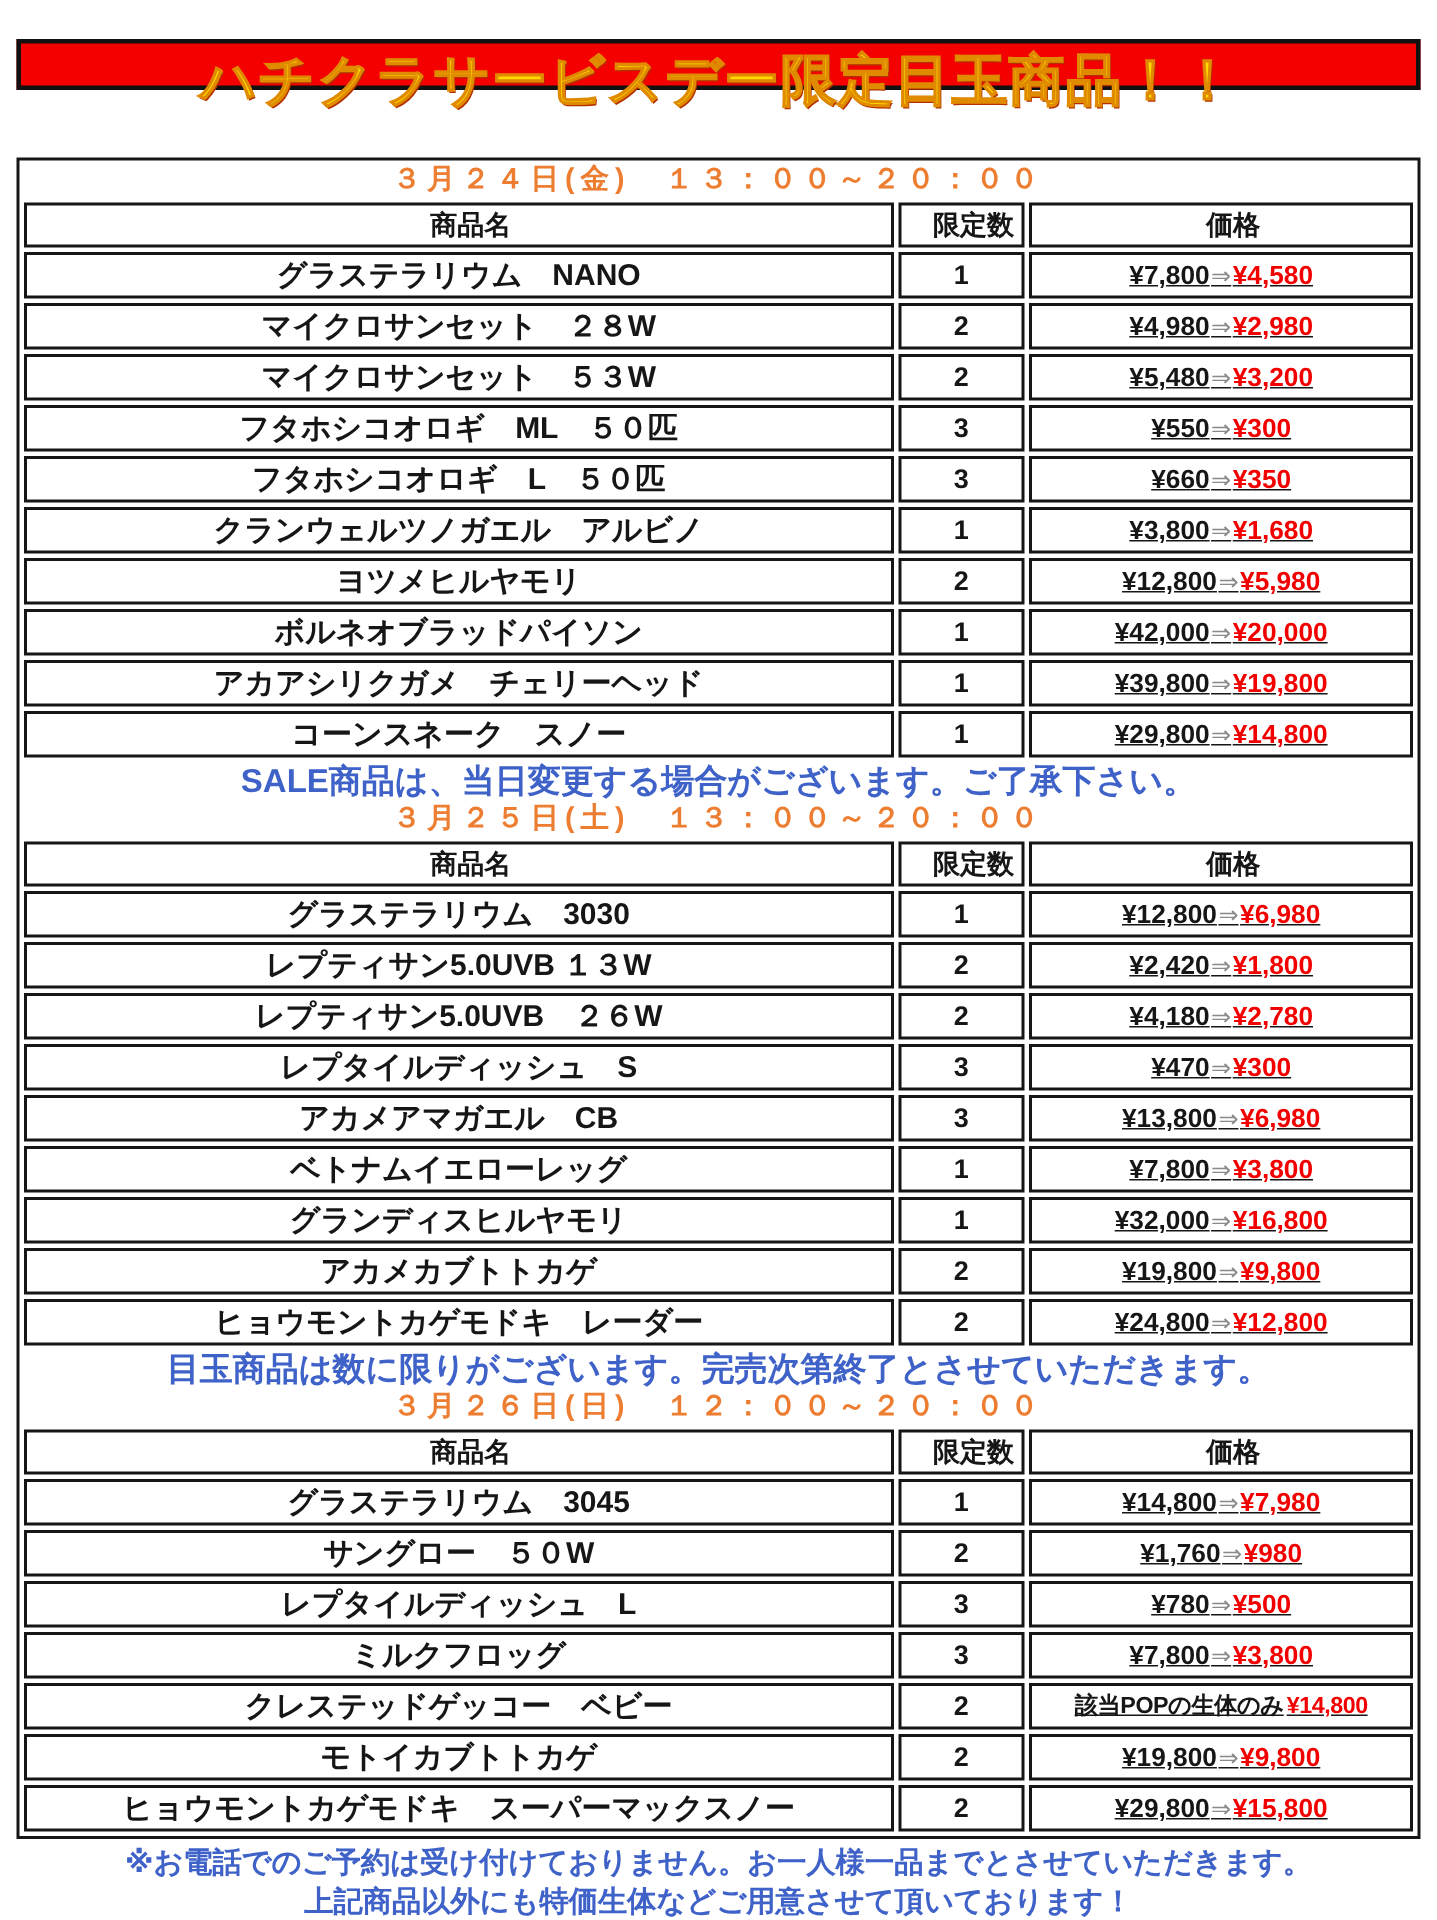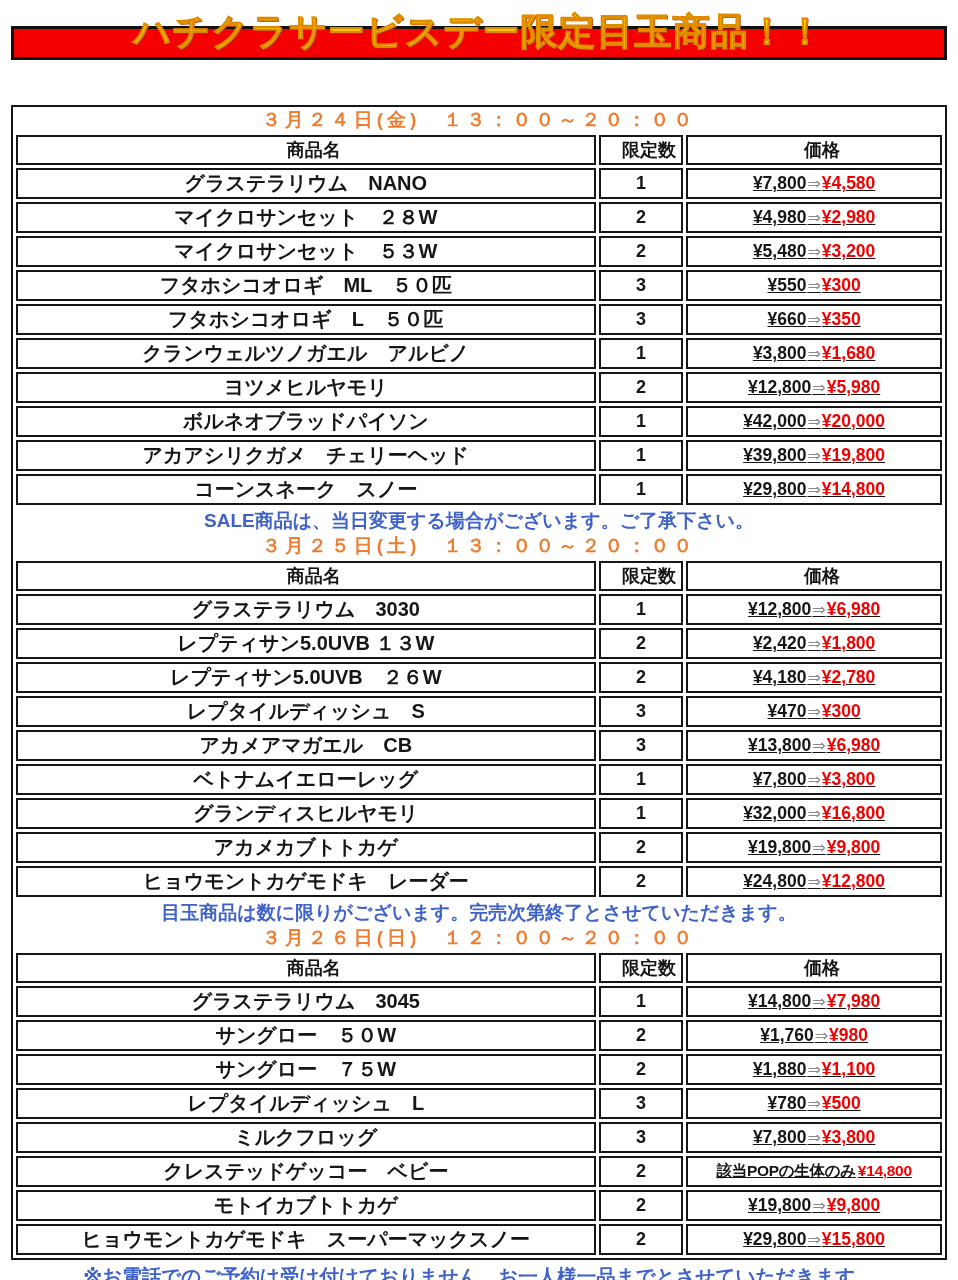--- a/index.html
+++ b/index.html
@@ -18,21 +18,21 @@
     width:958px;height:1280px;
     font-family:"Liberation Sans","DejaVu Sans",sans-serif;
     color:var(--ink);
     padding:26px 11px 0 11px;
     overflow:hidden;
   }
   .banner{
     border:3px solid #111;
     background:var(--banner_bg);
     height:34px;
-    display:flex;align-items:flex-end;justify-content:center;
+    display:flex;align-items:flex-start;justify-content:center;
     margin-bottom:2px;
   }
   .banner-title{
     font-size:37px;
     font-weight:bold;
     color:var(--banner_text);
     -webkit-text-stroke:1px var(--banner_stroke);
     text-shadow:1px 1px 0 #b33000;
     letter-spacing:1px;
     white-space:nowrap;
@@ -80,21 +80,21 @@
     color:#8a8a8a;
     font-size:16px;
     padding:0 1px;
     font-weight:normal;
   }
   td.price .new{color:var(--price_new);}
   td.price.compact{font-size:15.5px;letter-spacing:-0.3px;}
   .note-row{
     text-align:center;
     font-weight:bold;
-    font-size:19px;
+    font-size:22px;
     color:var(--note_text);
     line-height:25px;
     height:25px;
     white-space:nowrap;
   }
   .footer{
     margin-top:3px;
     text-align:center;
     font-weight:bold;
     color:var(--note_text);
@@ -326,27 +326,20 @@
   </tr>
 
   <tr>
     <td class="name">サングロー　５０W</td>
     <td class="qty">2</td>
     <td class="price">
       <span class="old">¥1,760</span><span class="arrow">⇒</span><span class="new">¥980</span>
     </td>
   </tr>
 
-  <tr>
-    <td class="name">サングロー　７５W</td>
-    <td class="qty">2</td>
-    <td class="price">
-      <span class="old">¥1,880</span><span class="arrow">⇒</span><span class="new">¥1,100</span>
-    </td>
-  </tr>
 
   <tr>
     <td class="name">レプタイルディッシュ　L</td>
     <td class="qty">3</td>
     <td class="price">
       <span class="old">¥780</span><span class="arrow">⇒</span><span class="new">¥500</span>
     </td>
   </tr>
 
   <tr>

